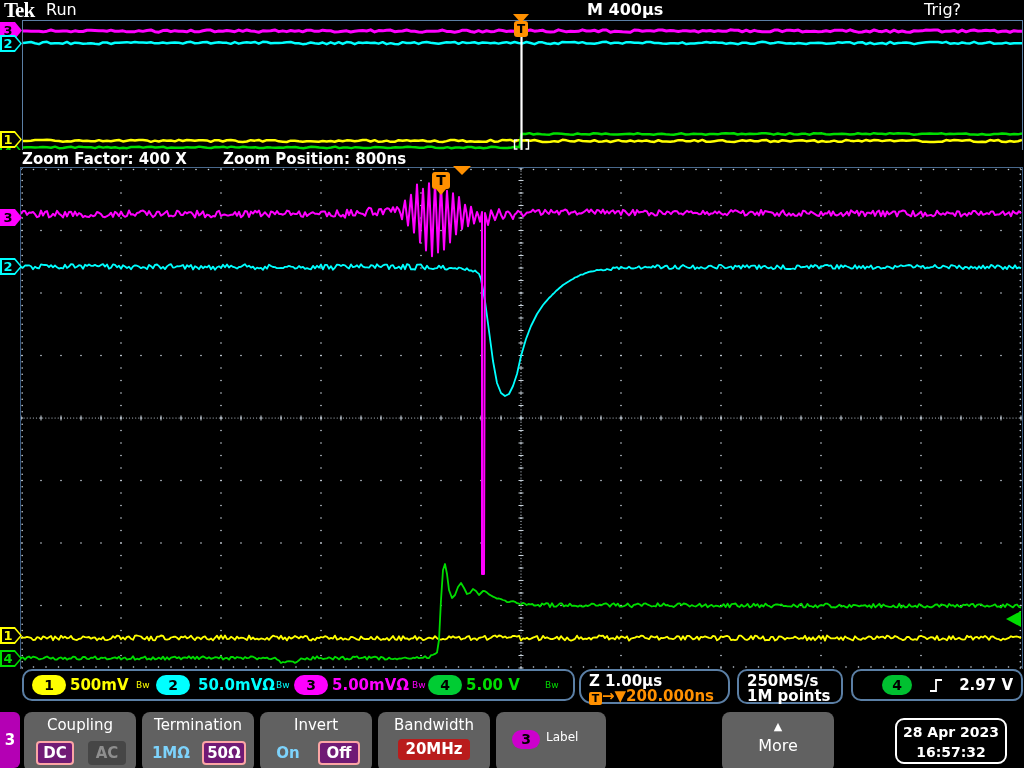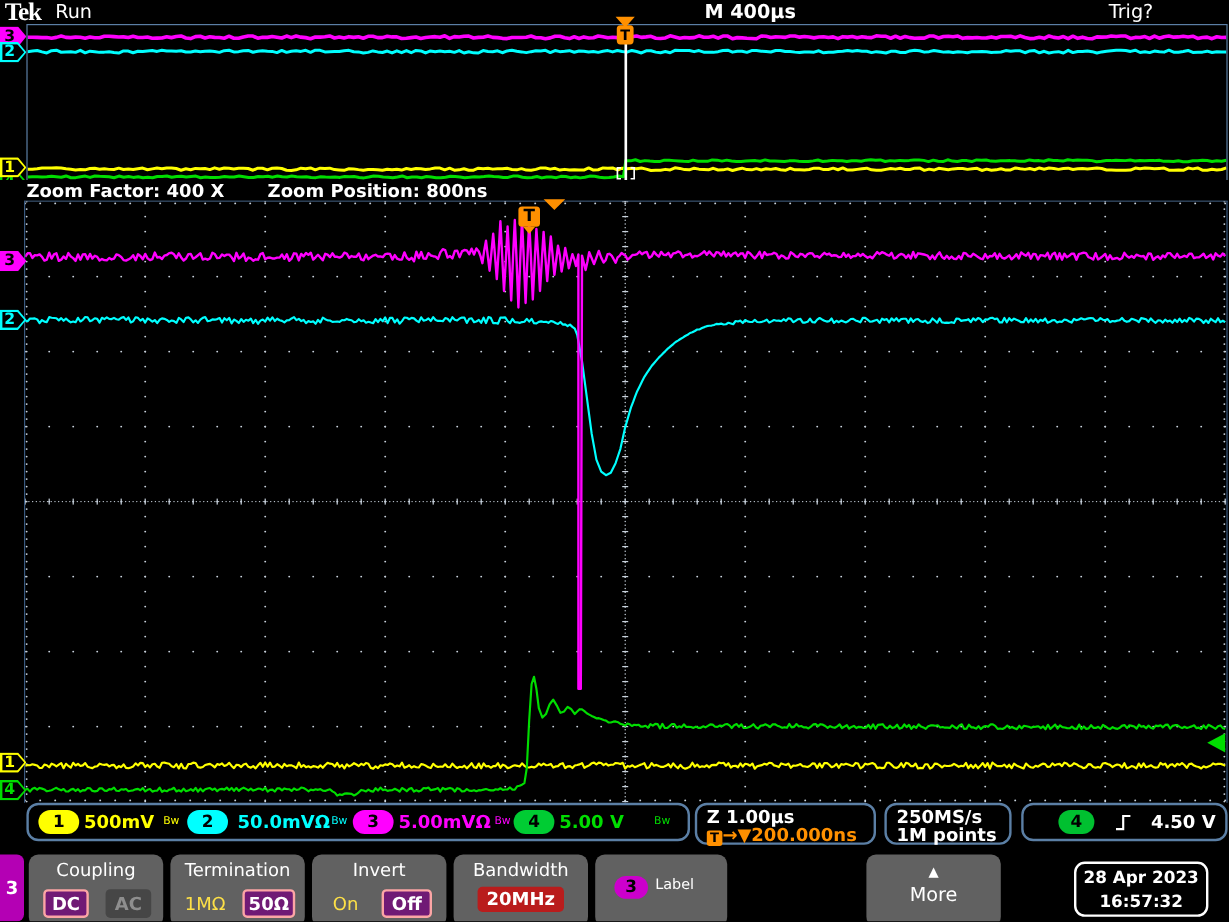--- a/index.html
+++ b/index.html
@@ -33,21 +33,21 @@
          text-align:center;z-index:7;}
   .tri-down{position:absolute;width:0;height:0;border-left:8px solid transparent;
             border-right:8px solid transparent;border-top:9px solid #ff9000;z-index:7;}
   .tflag.main-f{left:432px;top:172px;width:18px;height:17px;font-size:14px;line-height:17px;}
   .tflag.main-f::after{content:"";position:absolute;top:100%;left:50%;transform:translateX(-50%);
             border:5px solid transparent;border-top:6px solid #ff9000;}
   
   .sbox{position:absolute;top:669px;height:32px;border:2px solid #5b7fa5;border-radius:10px;
         background:#000;box-sizing:border-box;}
   .ch-bar{left:22px;width:553px;}
-  .z-box{left:579px;width:151px;height:35px;}
+  .z-box{left:579px;width:151px;height:35px;border-radius:13px;}
   .rate-box{left:737px;width:106px;height:35px;}
   .trig-box{left:851px;width:172px;}
   .oval{position:absolute;width:34px;height:20px;border-radius:10px;color:#000;font-weight:bold;
         font-size:14px;text-align:center;line-height:20px;top:4px;}
   .rdg{position:absolute;top:5px;font-size:15px;font-weight:bold;white-space:pre;}
   .bw{position:absolute;top:9px;font-size:9px;font-weight:normal;}
   .z-box .l1{position:absolute;left:8px;top:1px;font-size:15px;font-weight:bold;}
   .z-box .l2{position:absolute;left:8px;top:16px;font-size:15px;font-weight:bold;color:#ff9000;}
   .t-mini{display:inline-block;width:13px;height:13px;background:#ff9000;border-radius:2px;color:#000;
           font-size:11px;line-height:13px;text-align:center;vertical-align:-1px;font-weight:bold;}
@@ -55,21 +55,21 @@
   
   .menu-tab{left:0;top:712px;width:20px;height:56px;background:#b400b4;border-radius:0 6px 6px 0;
             color:#fff;font-weight:bold;font-size:15px;text-align:center;line-height:56px;}
   .mbtn{position:absolute;top:712px;height:60px;background:#616161;border-radius:8px;}
   .mbtn .title{position:absolute;left:0;top:4px;width:100%;text-align:center;font-size:15px;
                color:#fff;white-space:pre;}
   .opt{position:absolute;top:29px;height:24px;border-radius:4px;font-size:15px;font-weight:bold;
        text-align:center;line-height:24px;box-sizing:border-box;}
   .opt.sel{background:#701a75;border:2px solid #fca5a5;color:#fff;line-height:20px;}
   .opt.dim{background:#464646;color:#8e8e8e;text-align:center;}
-  .opt.plain{color:#fde047;font-weight:normal;}
+  .opt.plain{color:#7dd3fc;font-weight:bold;}
   .opt.selbare{background:#b91c1c;color:#fff;}
   .dt-box{left:895px;top:718px;width:112px;height:46px;border:2px solid #fff;border-radius:9px;
           background:#000;box-sizing:border-box;text-align:center;}
   .dt-box div{font-size:14px;font-weight:bold;line-height:20px;white-space:pre;}
   svg{display:block;}
 </style>
 </head>
 <body>
 
 <div class="screen">
@@ -1801,21 +1801,21 @@
   <div class="sbox rate-box">
     <div style="top:1px">250MS/s</div>
     <div style="top:16px">1M points</div>
   </div>
 
   <div class="sbox trig-box">
     <div class="oval" style="left:29px;width:30px;background:#00c030">4</div>
     <svg class="abs" style="left:76px;top:6px" width="14" height="17">
       <polyline points="1,14 7,14 7,3 13,3" style="fill:none;stroke:#fff;stroke-width:1.8"></polyline>
     </svg>
-    <div class="rdg" style="right:8px;color:#fff">4.50 V</div>
+    <div class="rdg" style="right:8px;color:#fff">2.97 V</div>
   </div>
 
   <div class="abs menu-tab">3</div>
 
   <div class="mbtn" style="left:24px;width:112px">
     <div class="title">Coupling</div>
     <div class="opt sel" style="left:12px;width:38px">DC</div>
     <div class="opt dim" style="left:64px;width:38px">AC</div>
   </div>
 

